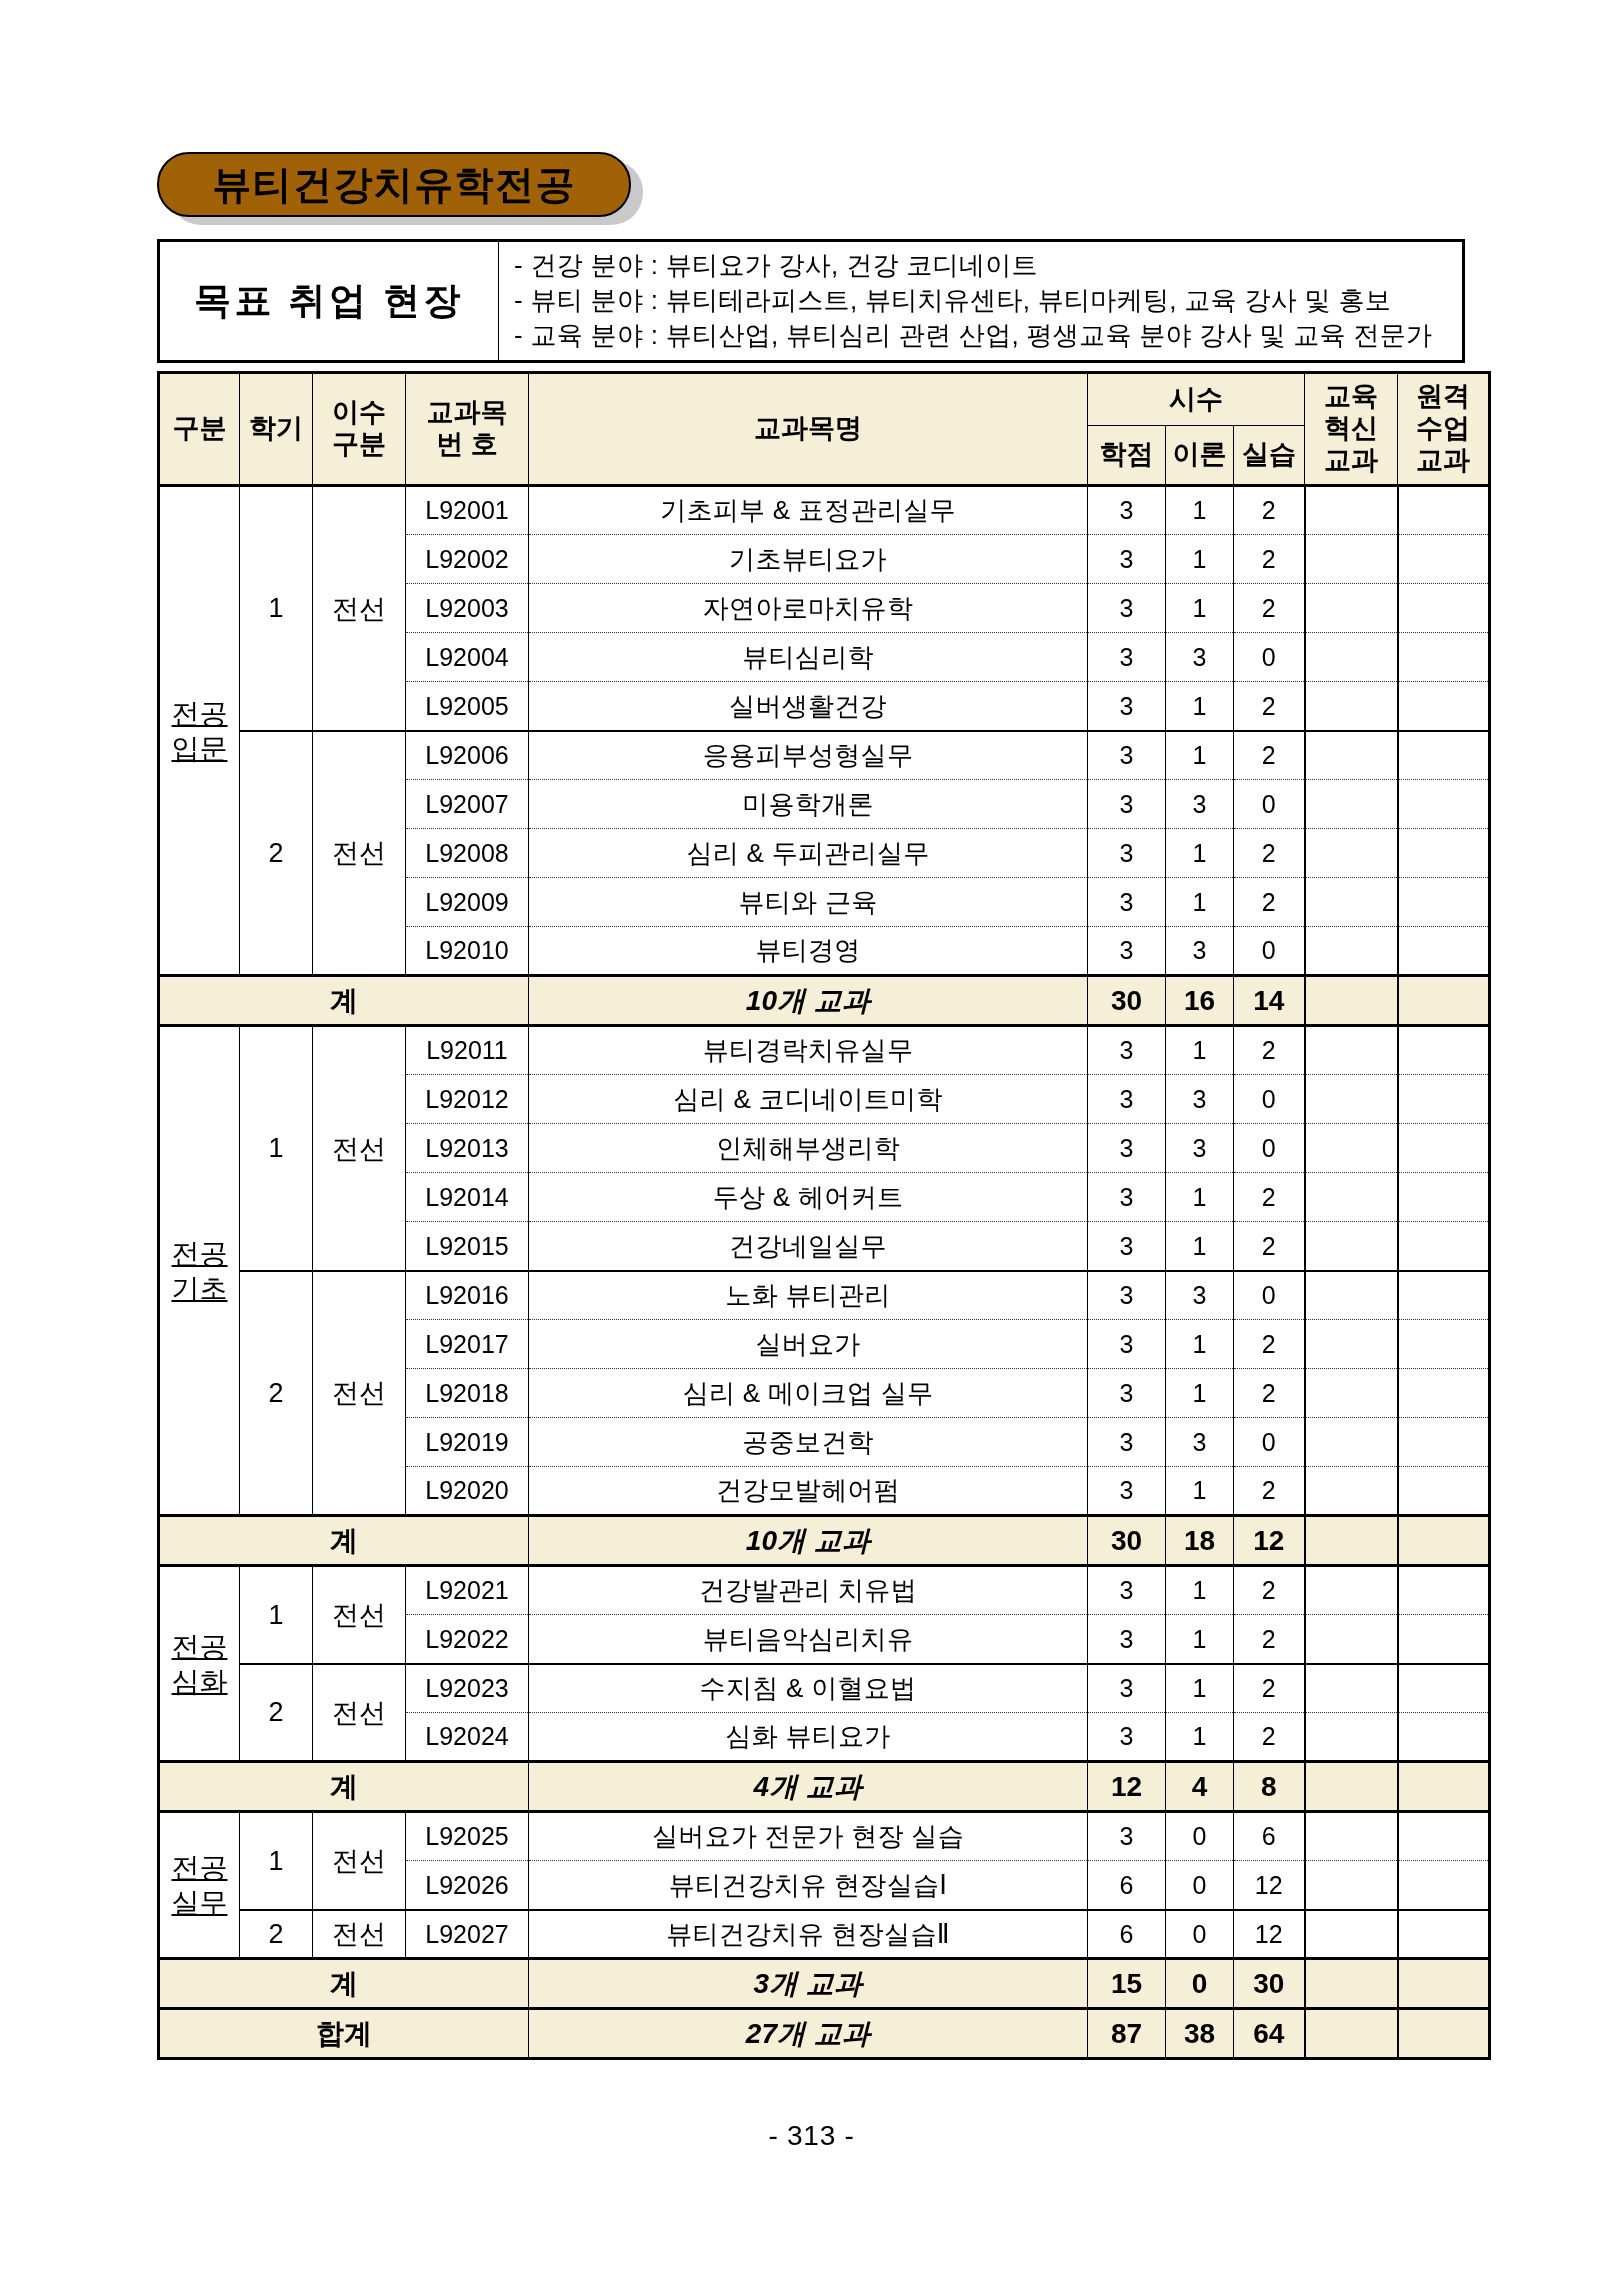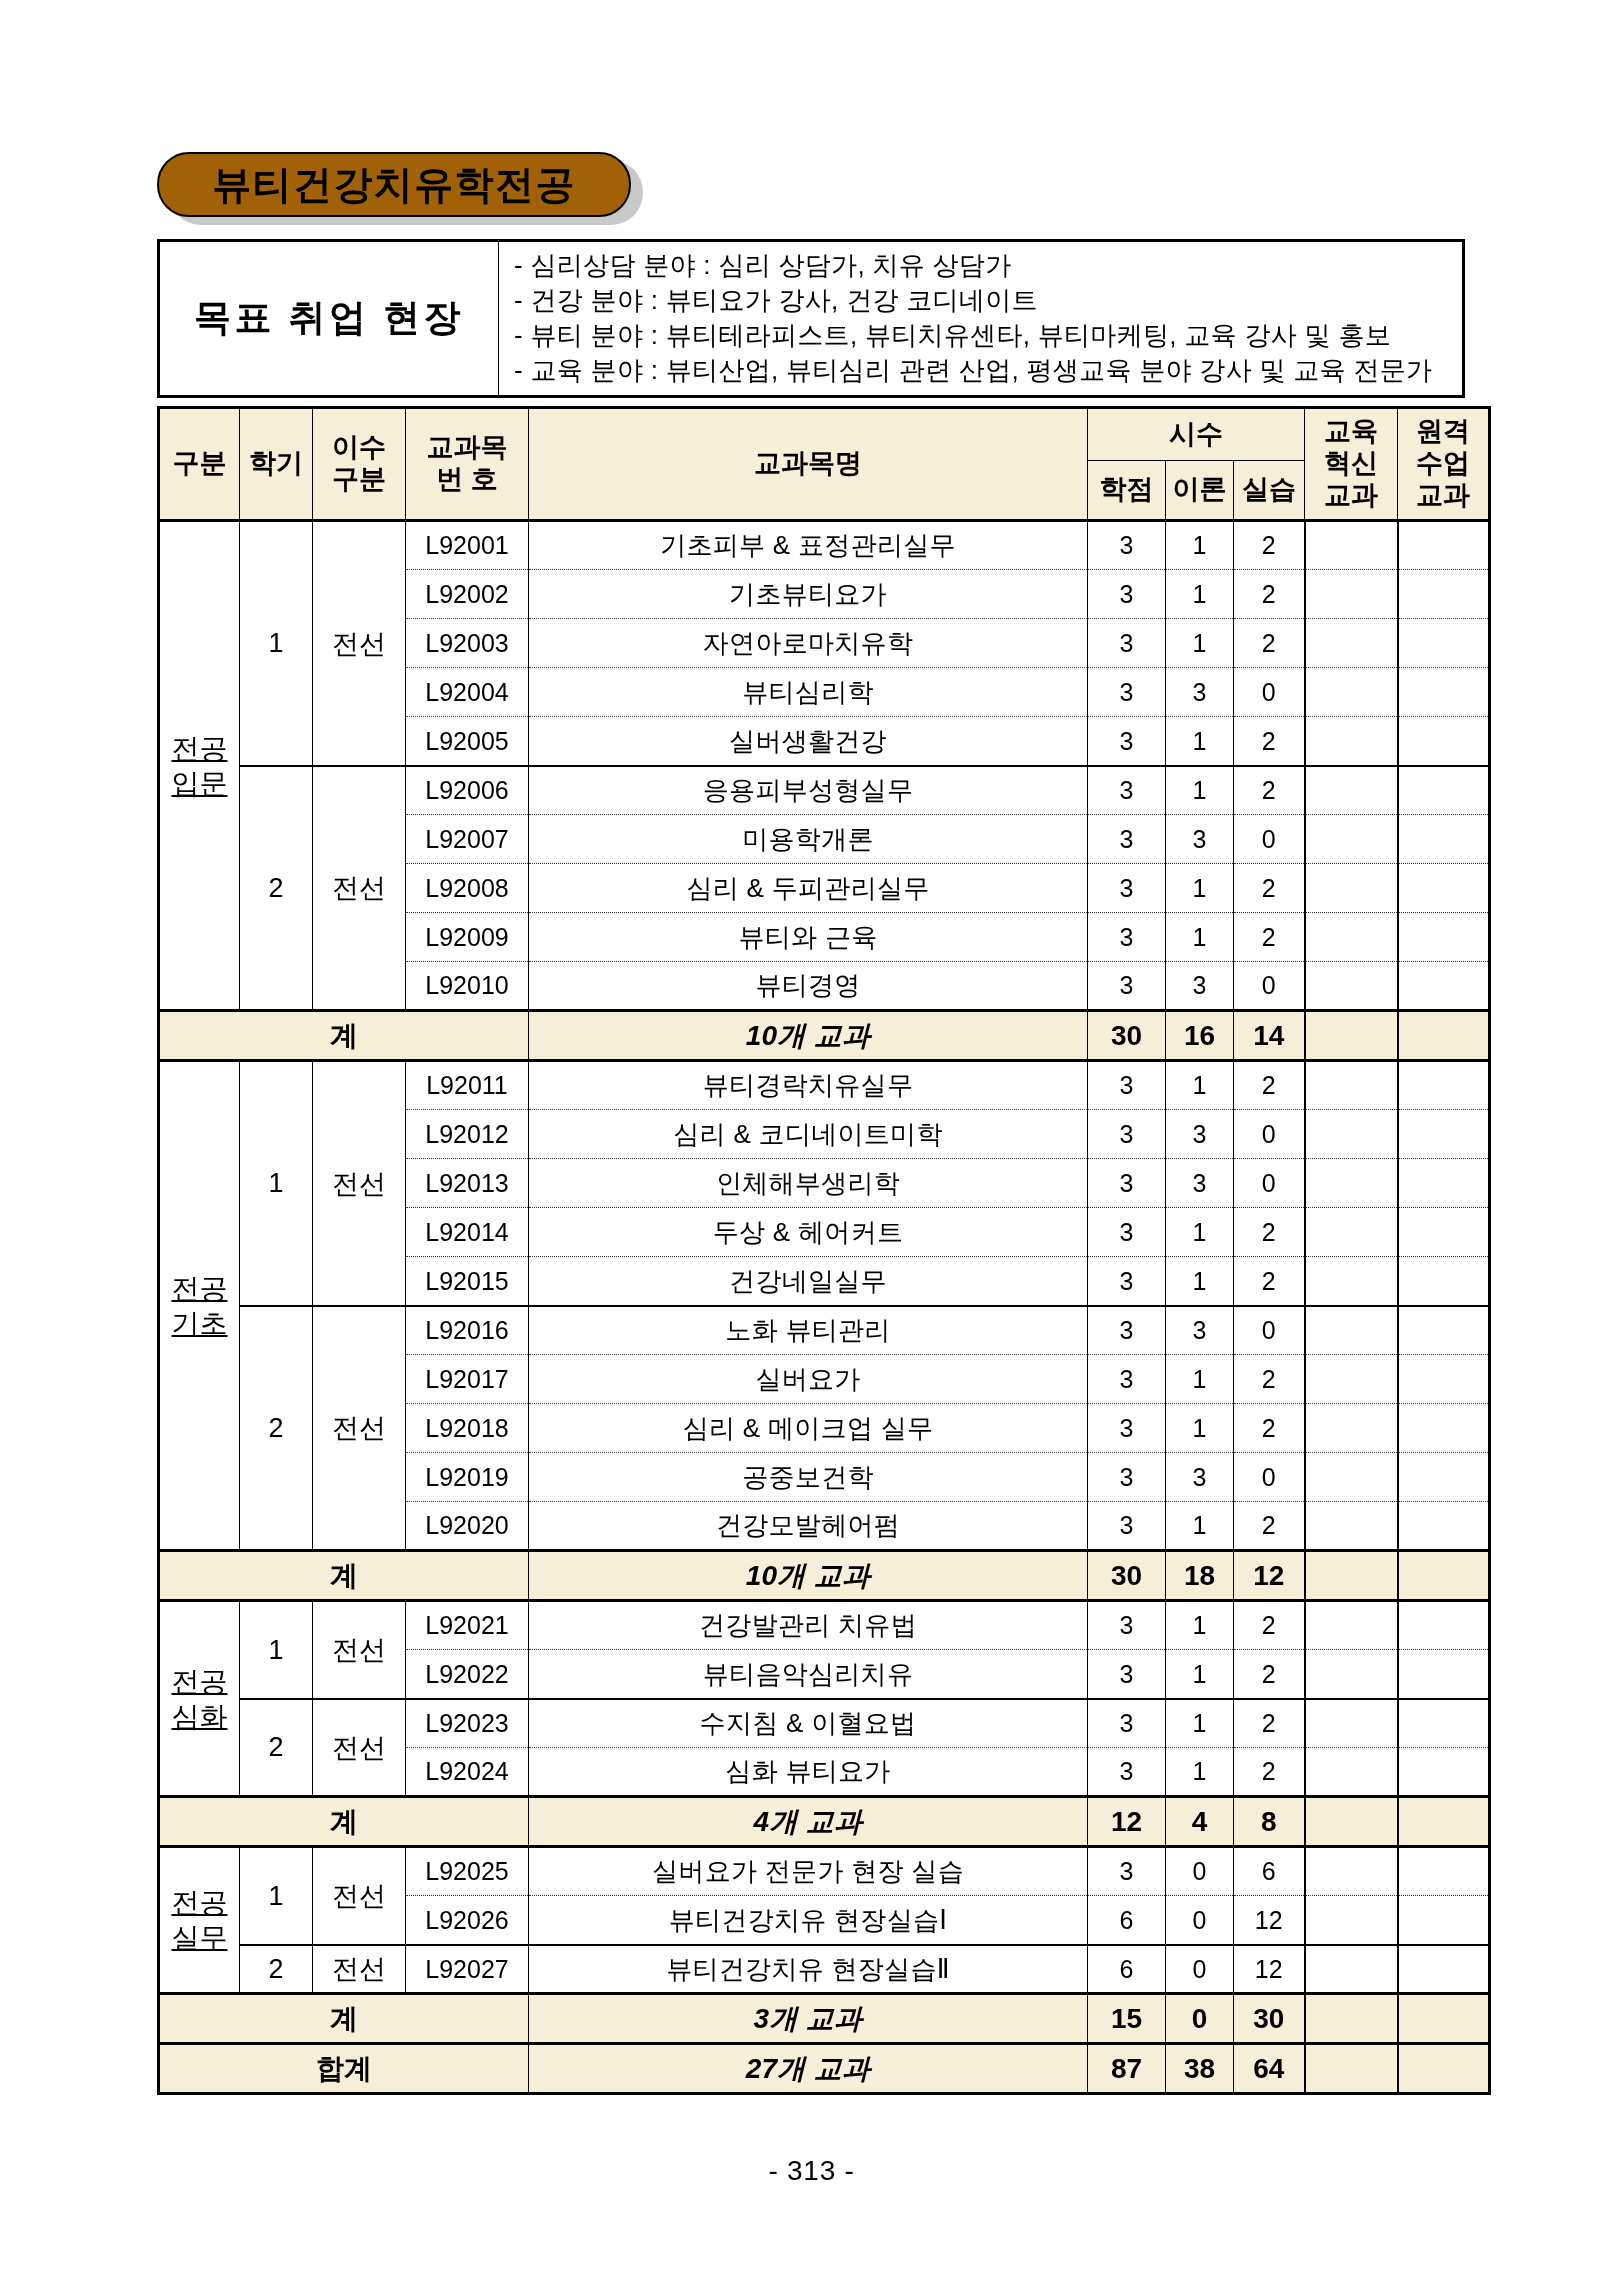--- a/index.html
+++ b/index.html
@@ -104,21 +104,20 @@
 
 <div class="page">
 
   <div class="title-pill">
     <span>뷰티건강치유학전공</span>
   </div>
 
   <div class="goal-box">
     <div class="goal-label">목표 취업 현장</div>
     <div class="goal-items">
-        <div class="goal-item">- 심리상담 분야 : 심리 상담가, 치유 상담가</div>
         <div class="goal-item">- 건강 분야 : 뷰티요가 강사, 건강 코디네이트</div>
         <div class="goal-item">- 뷰티 분야 : 뷰티테라피스트, 뷰티치유센타, 뷰티마케팅, 교육 강사 및 홍보</div>
         <div class="goal-item">- 교육 분야 : 뷰티산업, 뷰티심리 관련 산업, 평생교육 분야 강사 및 교육 전문가</div>
       </div>
   </div>
 
   <table class="curriculum">
     <colgroup>
       <col style="width:81px">
         <col style="width:73px">

